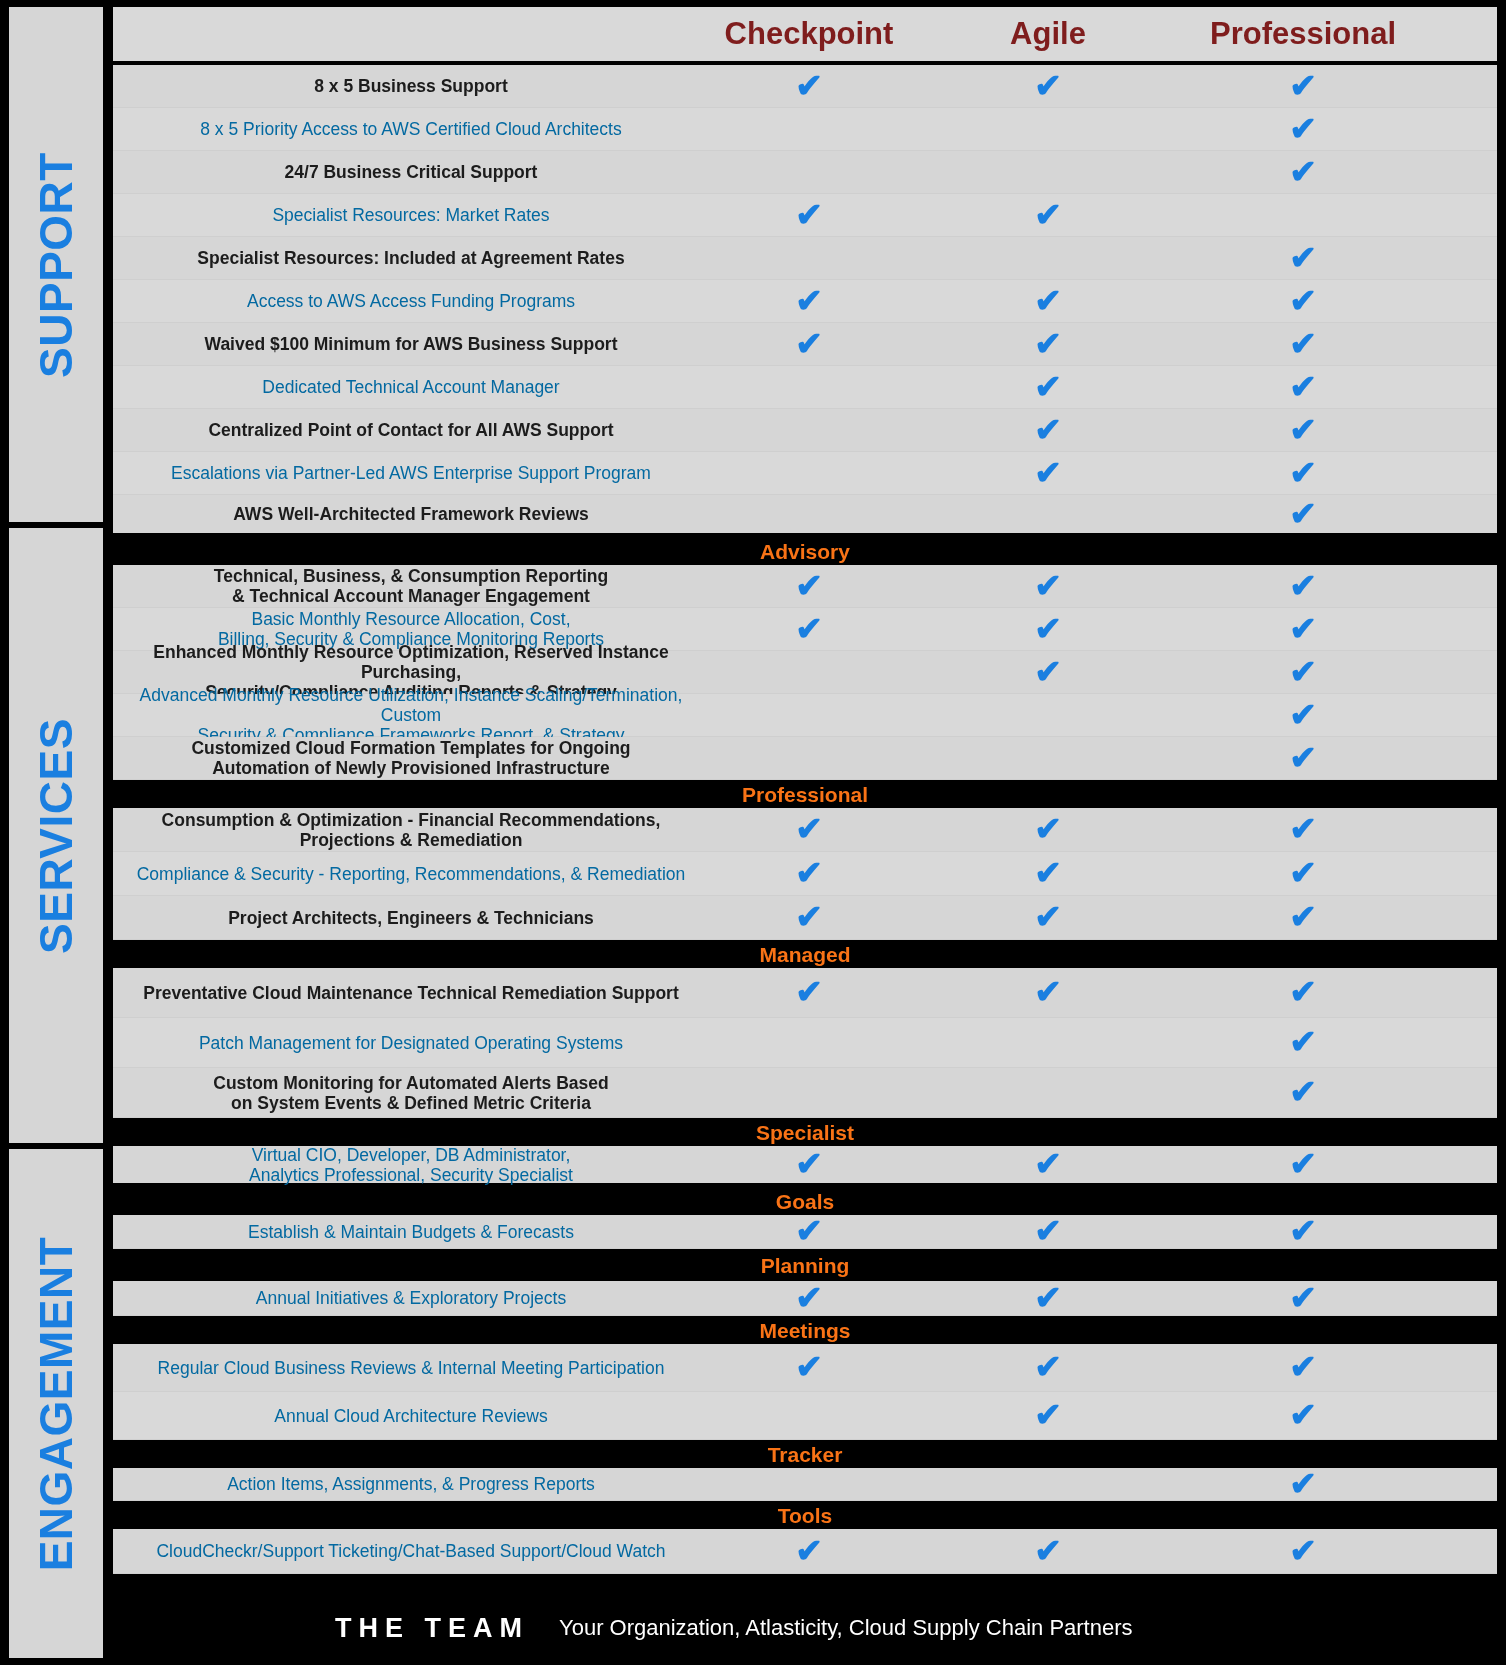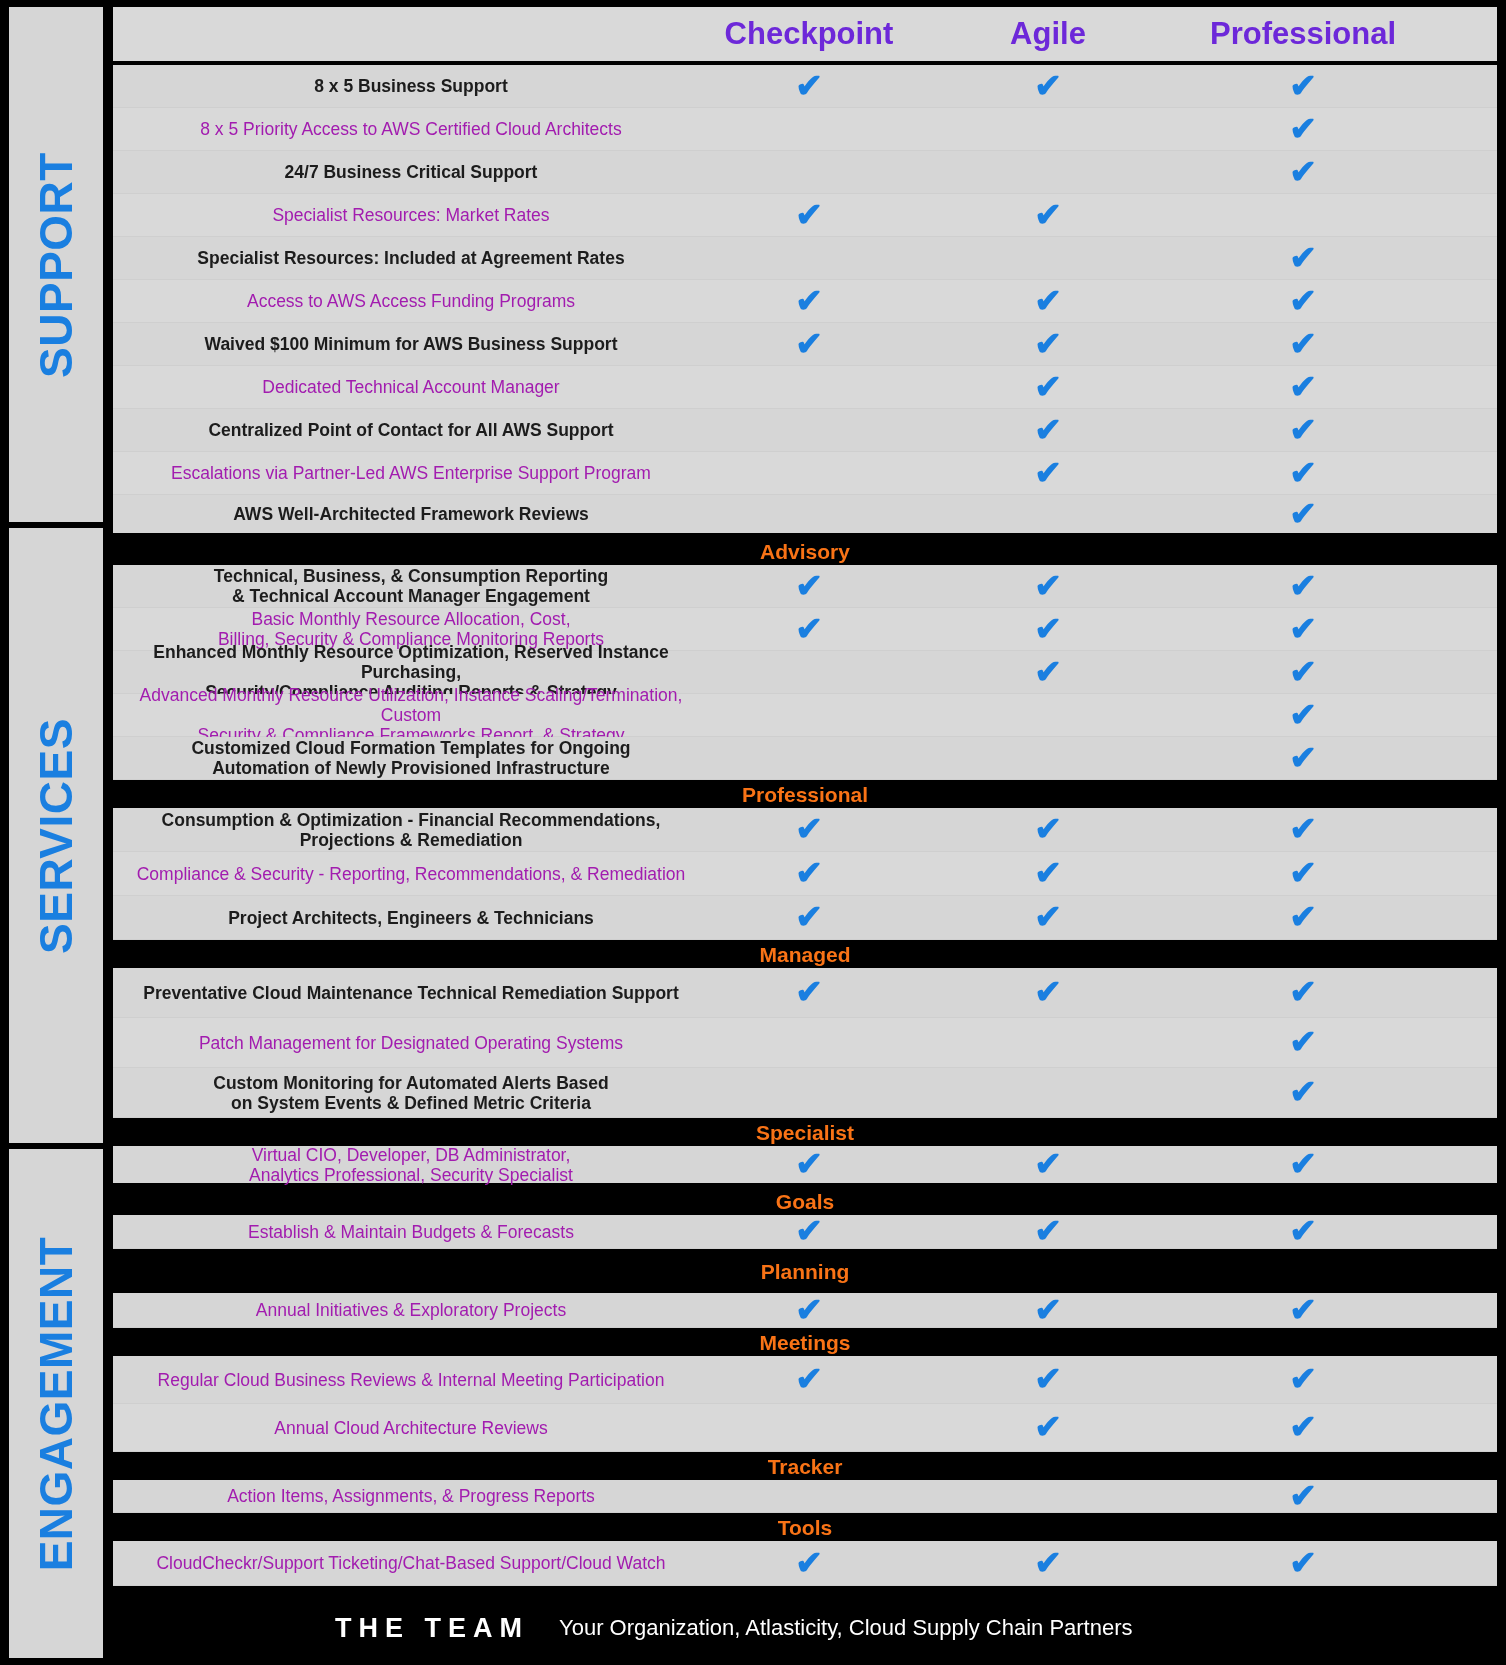--- a/index.html
+++ b/index.html
@@ -71,21 +71,21 @@
     border-top: 3px solid #000;
     border-bottom: 4px solid #000;
   }
   .hcell {
     position: absolute;
     top: 0;
     height: 100%;
     display: flex;
     align-items: center;
     justify-content: center;
-    color: #6d28d9;
+    color: #7f1d1d;
     font-weight: bold;
     font-size: 31px;
     font-stretch: condensed;
     letter-spacing: 0px;
   }
   .hcell.c1 { left: 596px; width: 200px; }
   .hcell.c2 { left: 840px; width: 190px; }
   .hcell.c3 { left: 1060px; width: 260px; }
 
   .tbody {
@@ -103,21 +103,21 @@
     border-bottom: 1px solid #cfcfcf;
     width: 100%;
   }
   .row.alt { background: #d9d9d9; }
 
   .rlabel {
     position: absolute;
     left: 0;
     width: 596px;
     text-align: center;
-    color: #a21caf;
+    color: #0369a1;
     font-size: 17.5px;
     line-height: 20px;
     padding: 0 6px;
   }
   .rlabel.bold { font-weight: bold; color: #1c1c1c; }
 
   .rmark {
     position: absolute;
     top: 0;
     height: 100%;
@@ -510,21 +510,21 @@
           <div class="rmark c1">
             <span class="chk">✔</span>
           </div>
           <div class="rmark c2">
             <span class="chk">✔</span>
           </div>
           <div class="rmark c3">
             <span class="chk">✔</span>
           </div>
         </div>
-        <div class="secbar" style="height: 44px;">
+        <div class="secbar" style="height: 32px;">
           <span class="sectext">Planning</span>
         </div>
         <div class="row" style="height: 35px;">
           <div class="rlabel" style="white-space: pre-line;">Annual Initiatives &amp; Exploratory Projects</div>
           <div class="rmark c1">
             <span class="chk">✔</span>
           </div>
           <div class="rmark c2">
             <span class="chk">✔</span>
           </div>

